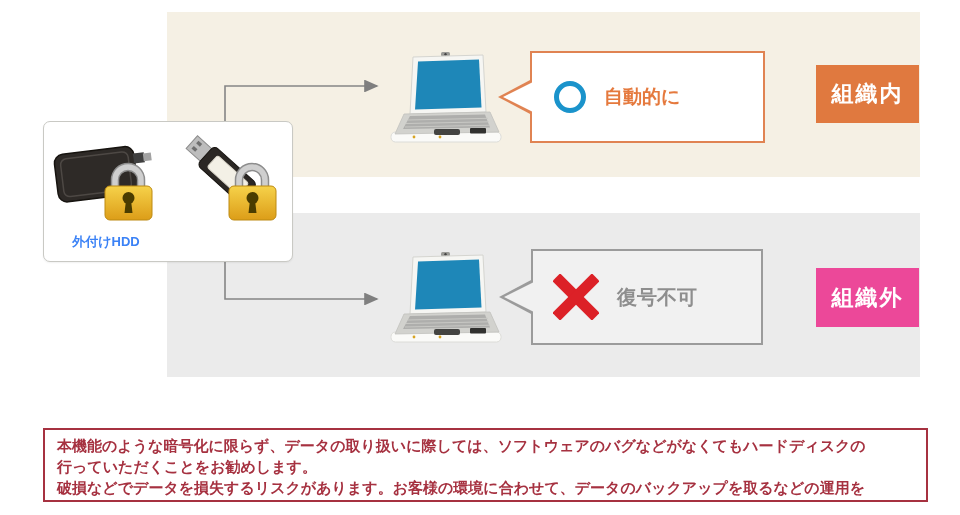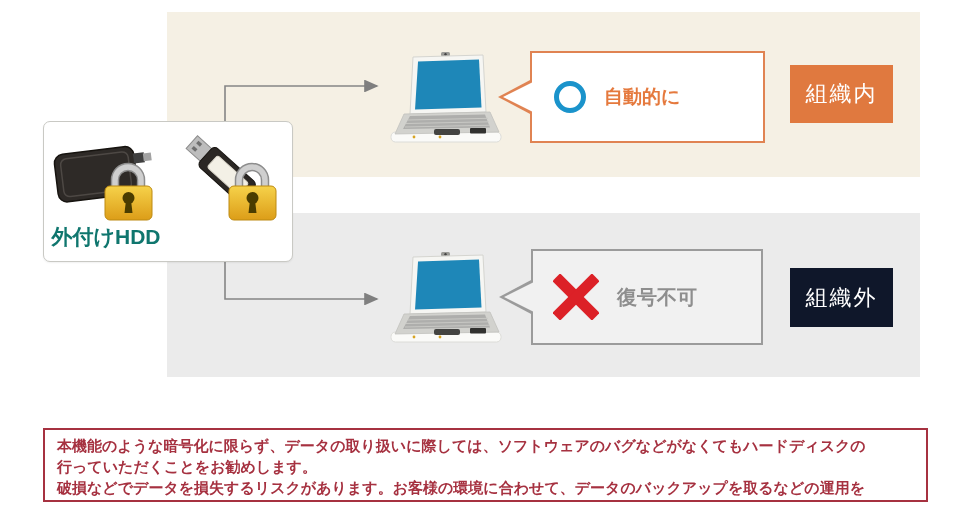--- a/index.html
+++ b/index.html
@@ -14,21 +14,21 @@
 
   
   .connectors{position:absolute;left:0;top:0;width:960px;height:400px;z-index:1;pointer-events:none;}
 
   
   .device-box{position:absolute;left:43px;top:121px;width:250px;height:141px;background:#ffffff;
     border:1px solid #c9c9c4;border-radius:7px;z-index:2;display:flex;justify-content:center;
     align-items:flex-start;gap:18px;padding-top:12px;box-shadow:0 1px 2px rgba(0,0,0,0.06);}
   .device-item{display:flex;flex-direction:column;align-items:center;width:106px;}
   .device-item svg{display:block;}
-  .device-label{font-size:21px;font-weight:bold;color:#0f766e;margin-top:1px;white-space:nowrap;}
+  .device-label{font-size:13px;font-weight:bold;color:#3b82f6;margin-top:11px;white-space:nowrap;}
 
   
   .laptop{position:absolute;width:122px;height:96px;z-index:2;}
   .laptop.inside{left:382px;top:52px;}
   .laptop.outside{left:382px;top:252px;}
 
   
   .bubble{position:absolute;z-index:2;display:flex;align-items:center;}
   .bubble.inside{left:530px;top:51px;width:235px;height:92px;background:#ffffff;border:2px solid #e08352;padding-left:22px;gap:18px;}
   .bubble.outside{left:531px;top:249px;width:232px;height:96px;background:#f1f1f1;border:2px solid #9b9b9b;padding-left:20px;gap:18px;}
@@ -37,23 +37,23 @@
   .bubble.inside .pointer.inner{left:-29px;top:29px;border-top:15px solid transparent;border-bottom:15px solid transparent;border-right:30px solid #ffffff;}
   .bubble.outside .pointer.outer{left:-34px;top:28px;border-top:18px solid transparent;border-bottom:18px solid transparent;border-right:34px solid #9b9b9b;}
   .bubble.outside .pointer.inner{left:-29px;top:31px;border-top:15px solid transparent;border-bottom:15px solid transparent;border-right:30px solid #f1f1f1;}
   .ok-ring{width:32px;height:32px;border:5px solid #1a93cb;border-radius:50%;flex:0 0 auto;}
   .bubble-text-inside{color:#e5793d;font-weight:bold;font-size:19px;line-height:26px;white-space:nowrap;}
   .bubble-text-outside{color:#8e8e8e;font-weight:bold;font-size:20px;white-space:nowrap;}
   .ng-cross{flex:0 0 auto;}
 
   
   .badge{position:absolute;z-index:2;display:flex;align-items:center;justify-content:center;
-    color:#ffffff;font-weight:normal;font-size:22px;letter-spacing:2px;}
+    color:#ffffff;font-weight:bold;font-size:22px;letter-spacing:2px;margin-left:26px;}
   .badge.inside{left:790px;top:65px;width:103px;height:58px;background:#e0793f;}
-  .badge.outside{left:790px;top:268px;width:103px;height:59px;background:#0f172a;}
+  .badge.outside{left:790px;top:268px;width:103px;height:59px;background:#ec4899;}
 
   
   .note{position:absolute;left:43px;top:428px;width:885px;height:74px;background:#ffffff;
     border:2px solid #a63140;padding:5px 12px 12px 12px;z-index:2;}
   .note-line{color:#a63140;font-weight:bold;font-size:15px;line-height:21px;white-space:nowrap;}
 </style>
 </head>
 <body>
 
 <div class="canvas">

